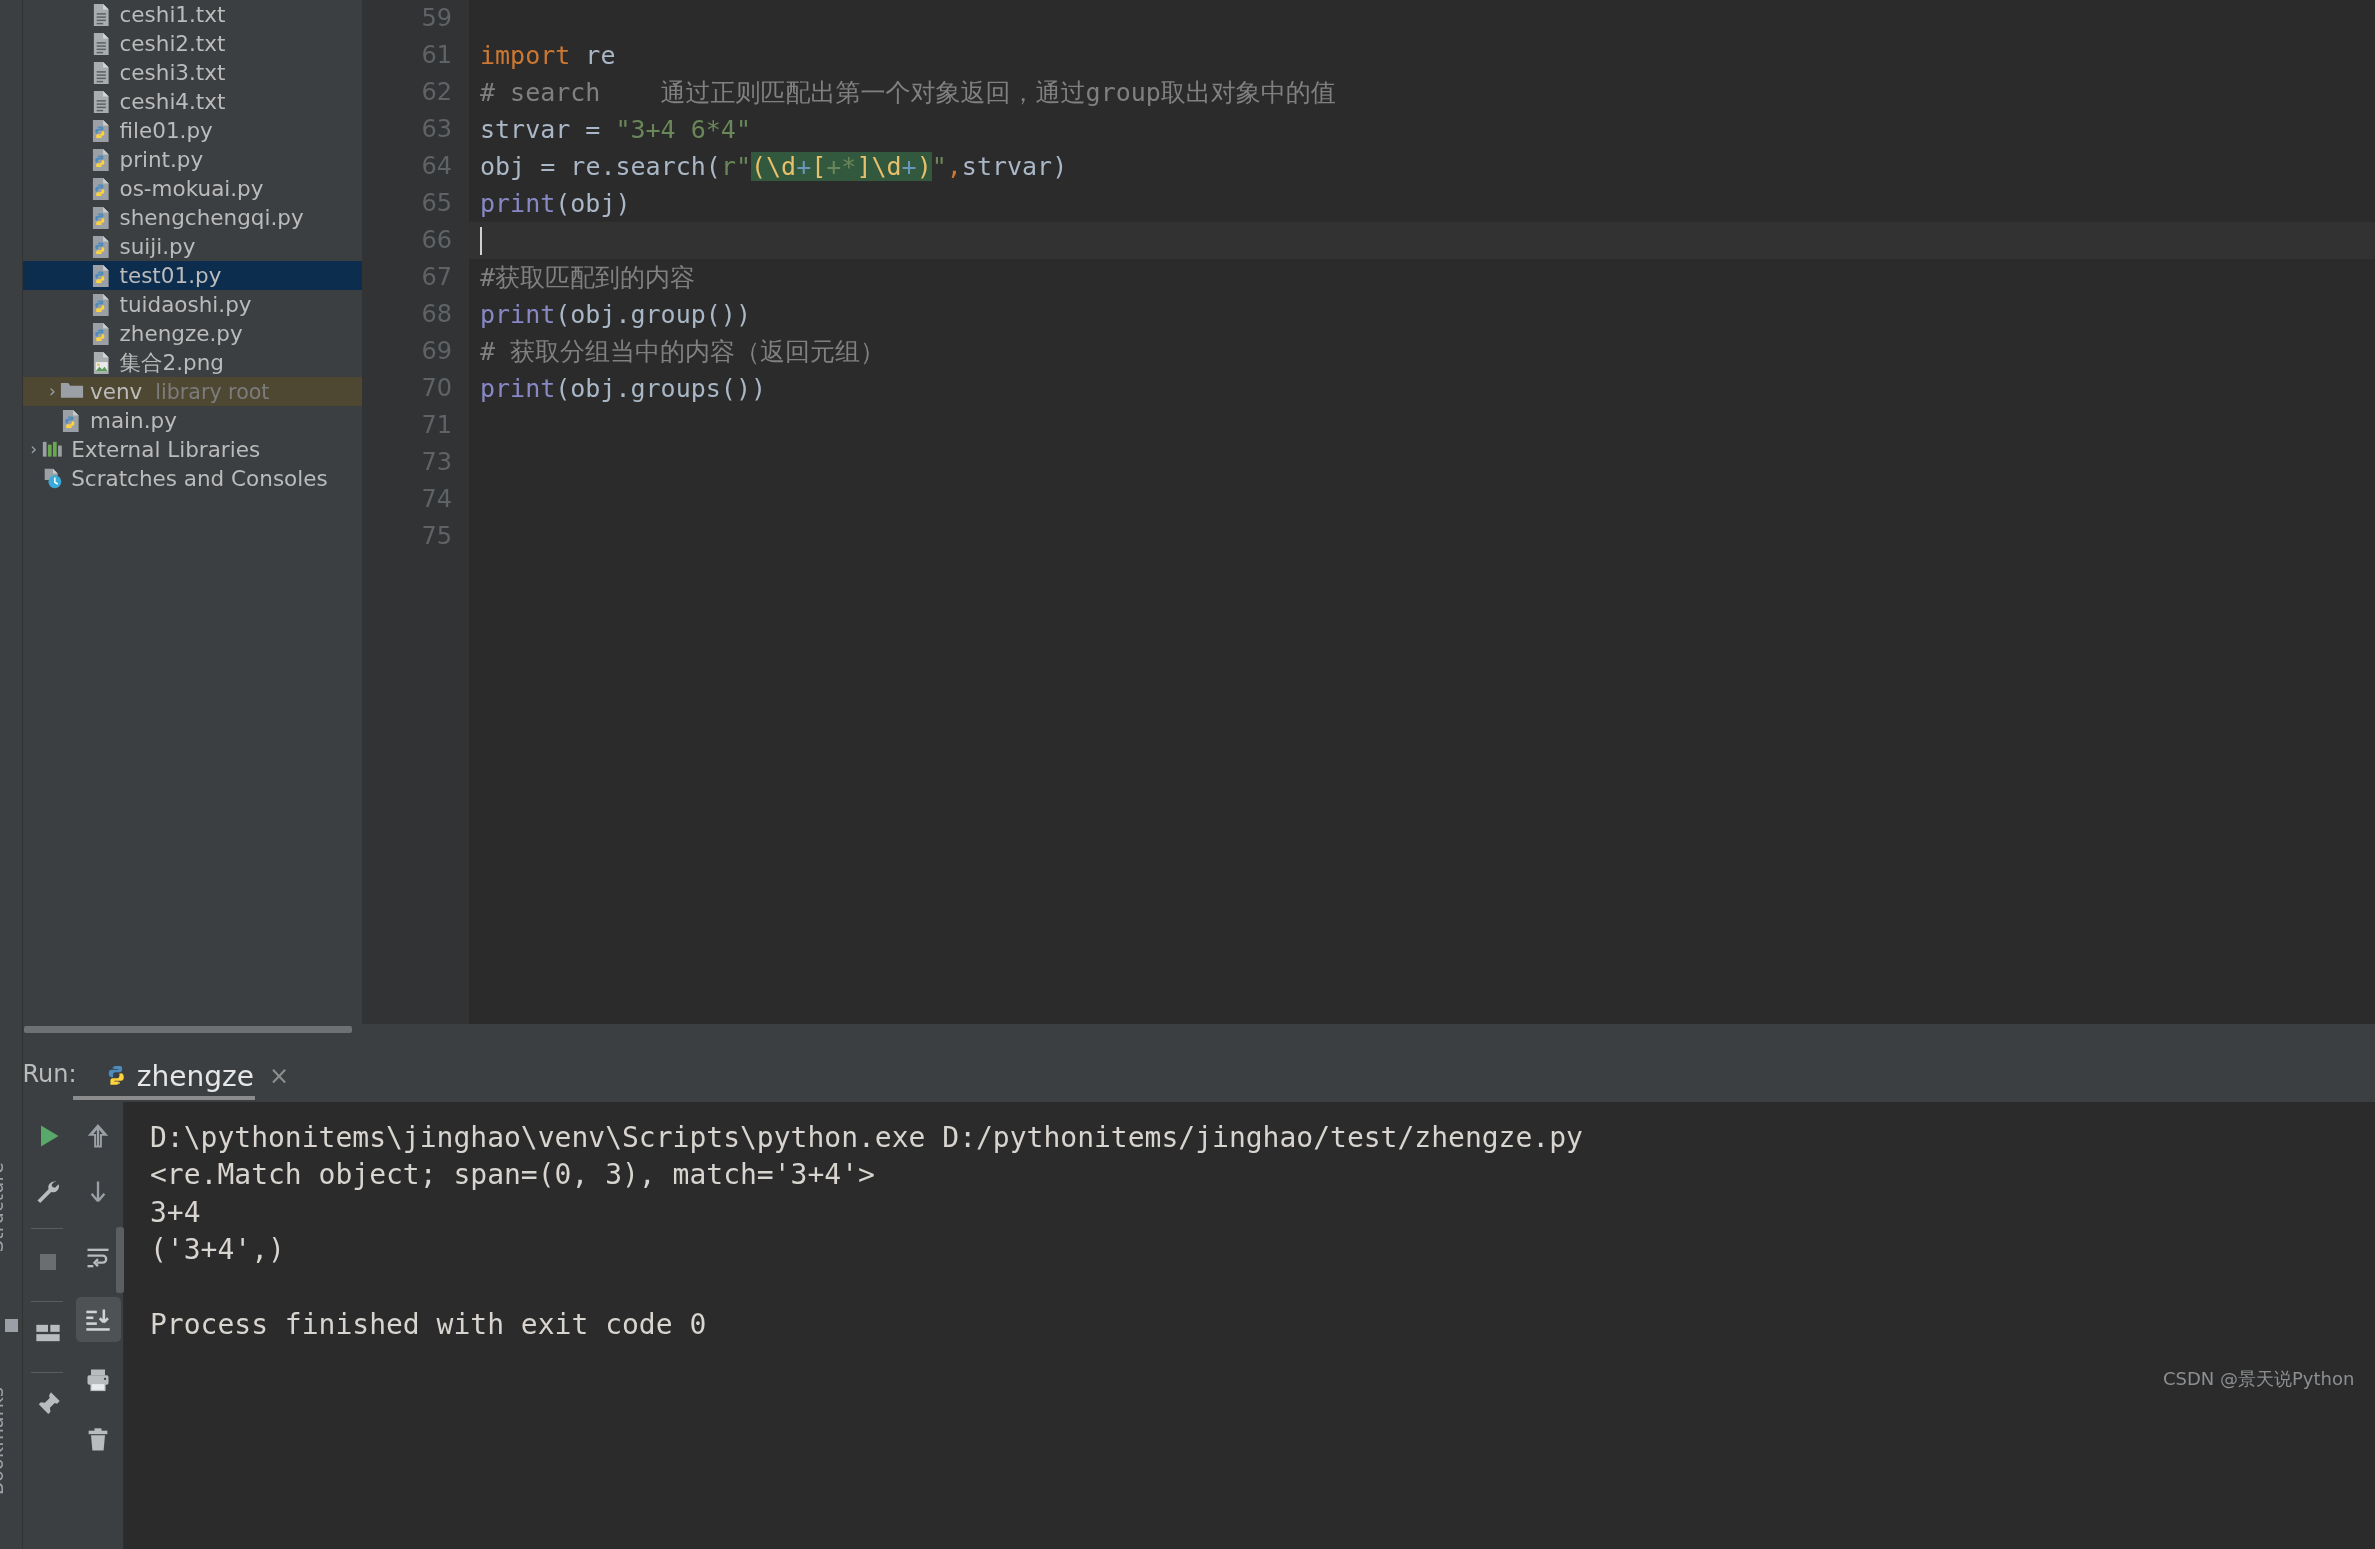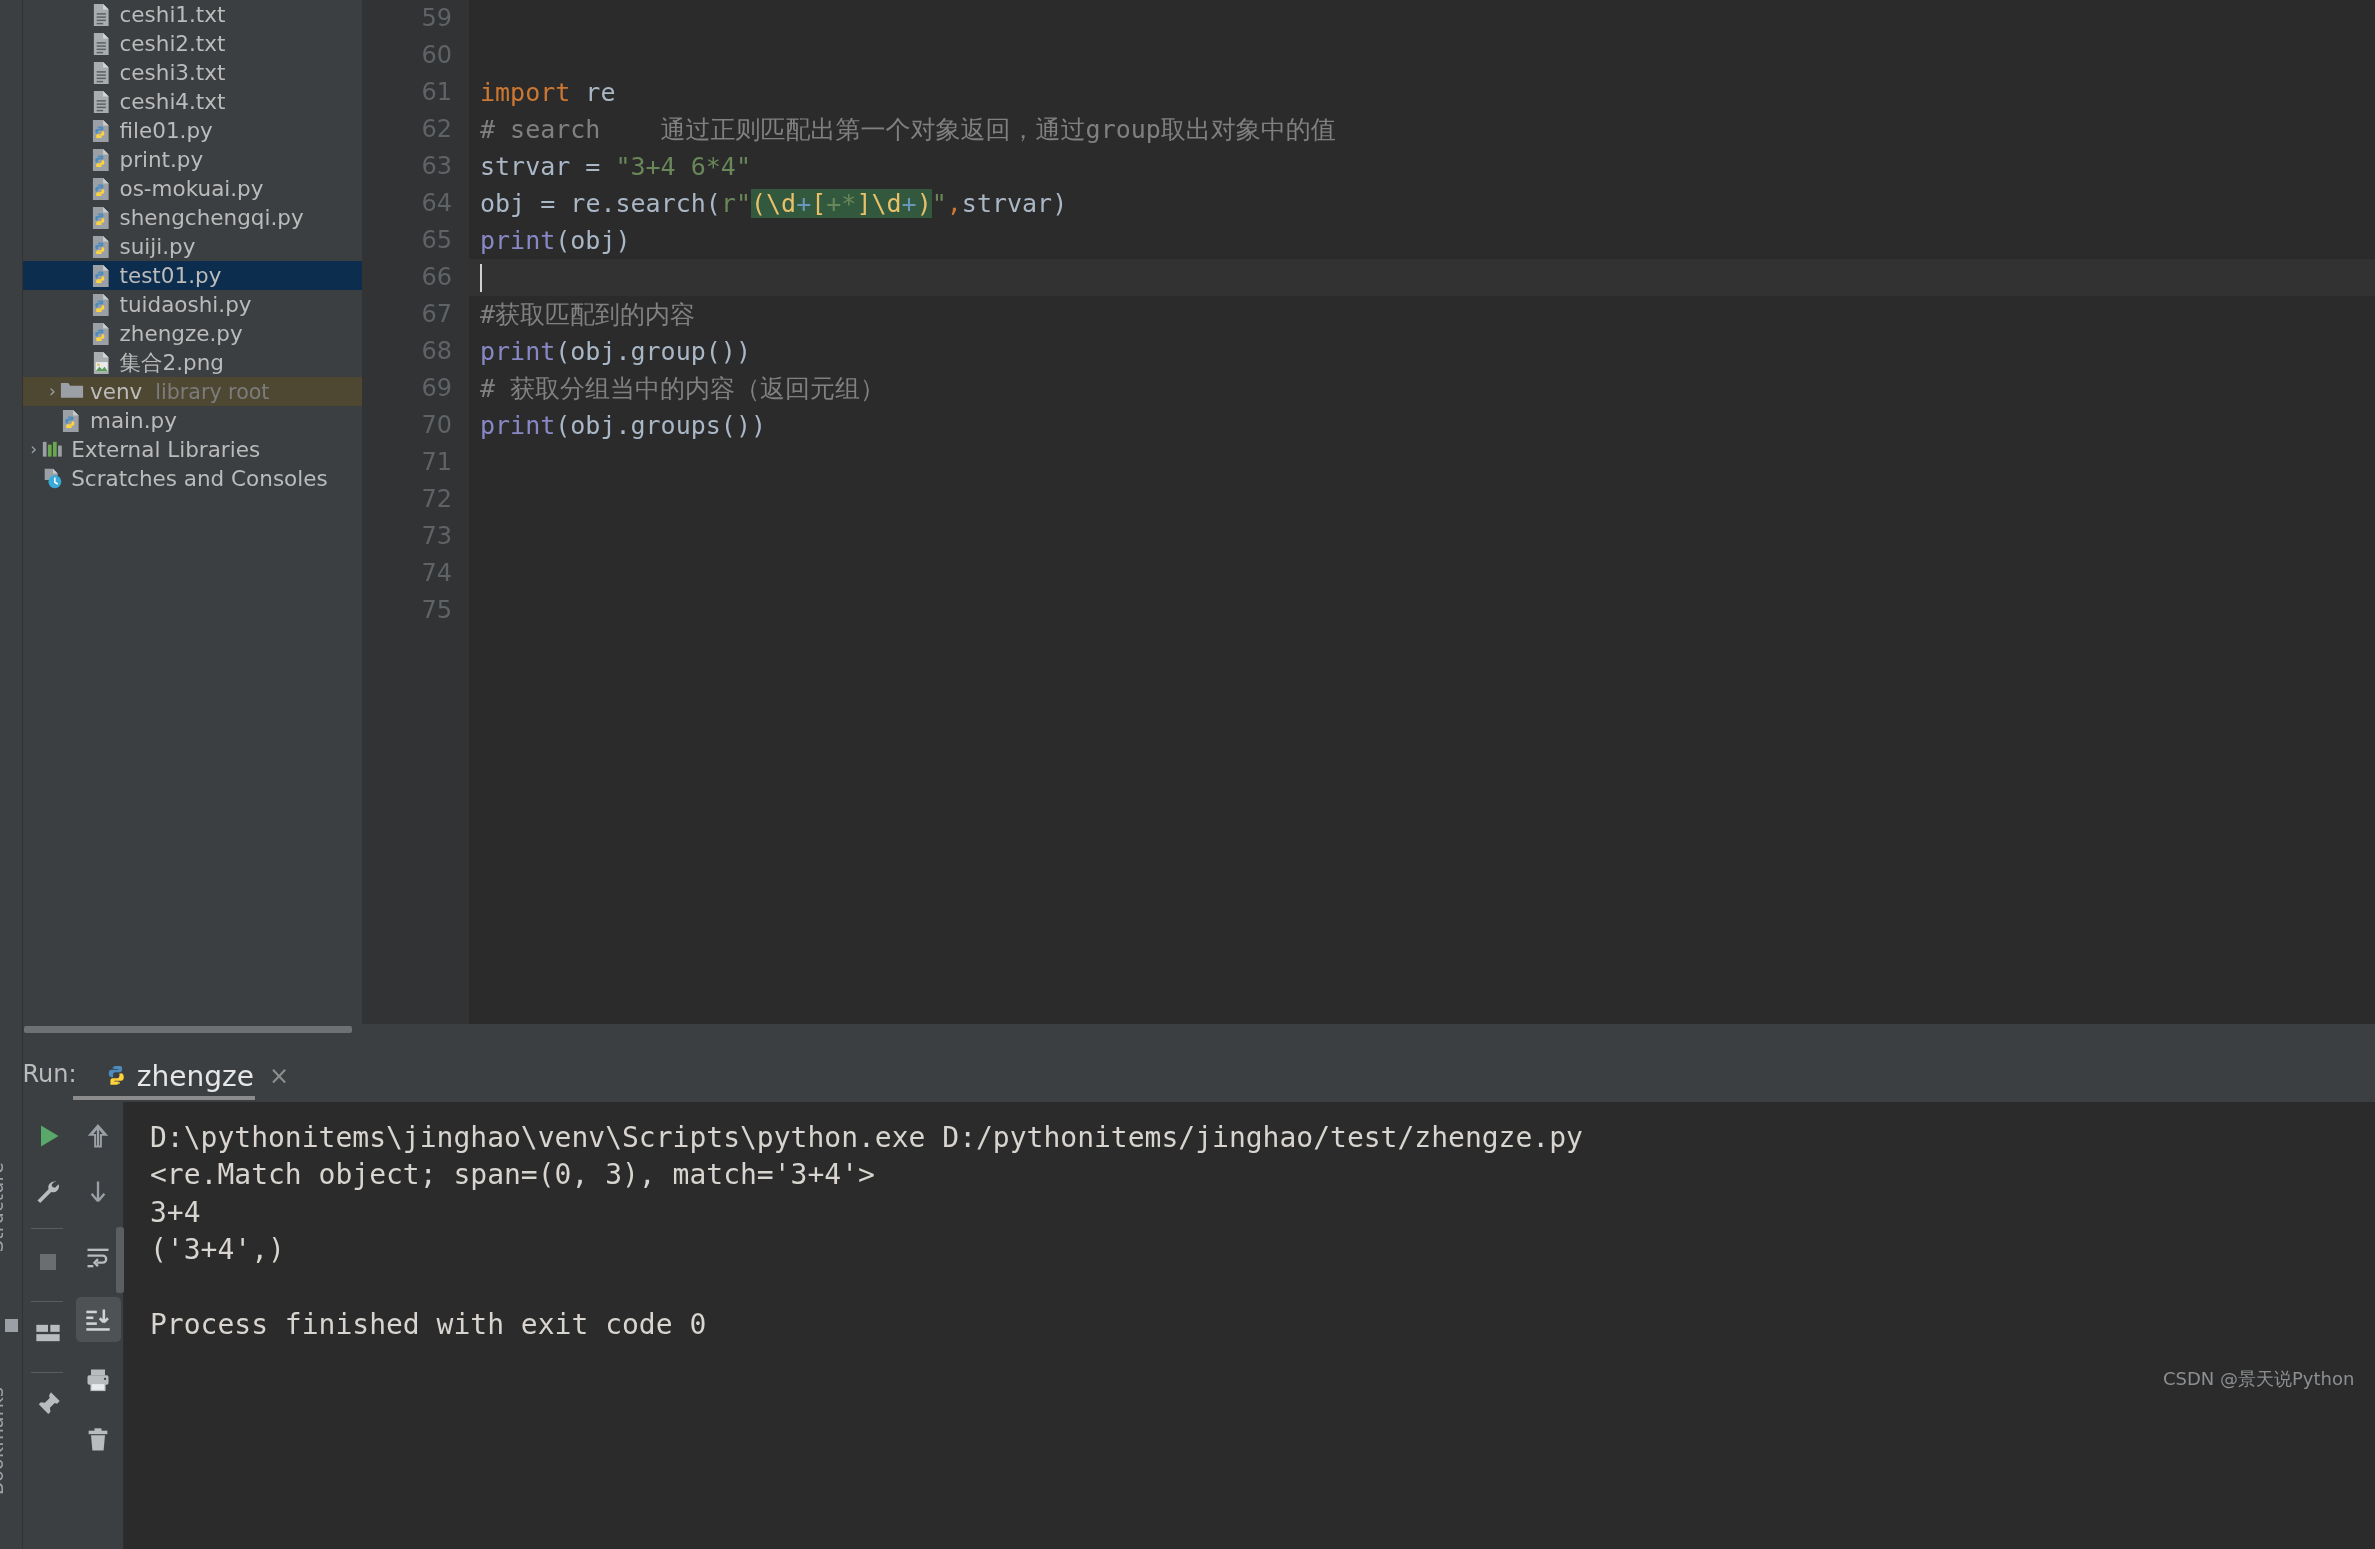--- a/index.html
+++ b/index.html
@@ -415,33 +415,31 @@
   <div class="tree-hscroll">
     <div class="thumb"></div>
   </div>
   <div class="tree-pane-bottomfill"></div>
 
   <div class="editor">
     <div class="gutter"></div>
     <div class="editor-body"></div>
     <div class="code-rows" id="code-rows" style="position:absolute;left:0;top:0;width:100%;">
         <div class="crow"><span class="lnum" style="right: 1923px;">59</span><span class="ctext" style="left: 118px;"></span></div>
-        <div class="crow"><span class="lnum" style="right: 1923px;">60</span><span class="ctext" style="left: 118px;"></span></div>
         <div class="crow"><span class="lnum" style="right: 1923px;">61</span><span class="ctext" style="left: 118px;"><span class="kw">import </span><span class="def">re</span></span></div>
         <div class="crow"><span class="lnum" style="right: 1923px;">62</span><span class="ctext" style="left: 118px;"><span class="cmt"># search    通过正则匹配出第一个对象返回，通过group取出对象中的值</span></span></div>
         <div class="crow"><span class="lnum" style="right: 1923px;">63</span><span class="ctext" style="left: 118px;"><span class="def">strvar </span><span class="def">= </span><span class="str">"3+4 6*4"</span></span></div>
         <div class="crow"><span class="lnum" style="right: 1923px;">64</span><span class="ctext" style="left: 118px;"><span class="def">obj </span><span class="def">= </span><span class="def">re</span><span class="def">.</span><span class="def">search</span><span class="def">(</span><span class="str">r"</span><span class="re-hl"><span class="re-par">(</span><span class="re-esc">\d</span><span class="re-meta">+</span><span class="re-cls">[</span><span class="re-star">+</span><span class="re-star">*</span><span class="re-cls">]</span><span class="re-esc">\d</span><span class="re-meta">+</span><span class="re-par">)</span></span><span class="str">"</span><span class="comma">,</span><span class="def">strvar</span><span class="def">)</span></span></div>
         <div class="crow"><span class="lnum" style="right: 1923px;">65</span><span class="ctext" style="left: 118px;"><span class="fn">print</span><span class="def">(obj)</span></span></div>
         <div class="crow current"><div class="gutter-current"></div><span class="lnum" style="right: 1923px;">66</span><span class="ctext" style="left: 118px;"><span class="caret"></span></span></div>
         <div class="crow"><span class="lnum" style="right: 1923px;">67</span><span class="ctext" style="left: 118px;"><span class="cmt">#获取匹配到的内容</span></span></div>
         <div class="crow"><span class="lnum" style="right: 1923px;">68</span><span class="ctext" style="left: 118px;"><span class="fn">print</span><span class="def">(obj.group())</span></span></div>
         <div class="crow"><span class="lnum" style="right: 1923px;">69</span><span class="ctext" style="left: 118px;"><span class="cmt"># 获取分组当中的内容（返回元组）</span></span></div>
         <div class="crow"><span class="lnum" style="right: 1923px;">70</span><span class="ctext" style="left: 118px;"><span class="fn">print</span><span class="def">(obj.groups())</span></span></div>
         <div class="crow"><span class="lnum" style="right: 1923px;">71</span><span class="ctext" style="left: 118px;"></span></div>
-        <div class="crow"><span class="lnum" style="right: 1923px;">72</span><span class="ctext" style="left: 118px;"></span></div>
         <div class="crow"><span class="lnum" style="right: 1923px;">73</span><span class="ctext" style="left: 118px;"></span></div>
         <div class="crow"><span class="lnum" style="right: 1923px;">74</span><span class="ctext" style="left: 118px;"></span></div>
         <div class="crow"><span class="lnum" style="right: 1923px;">75</span><span class="ctext" style="left: 118px;"></span></div>
       </div>
   </div>
 
   <div class="run-header">
     <div class="run-label">Run:</div>
     <div class="run-tab">
       <span class="ico">

